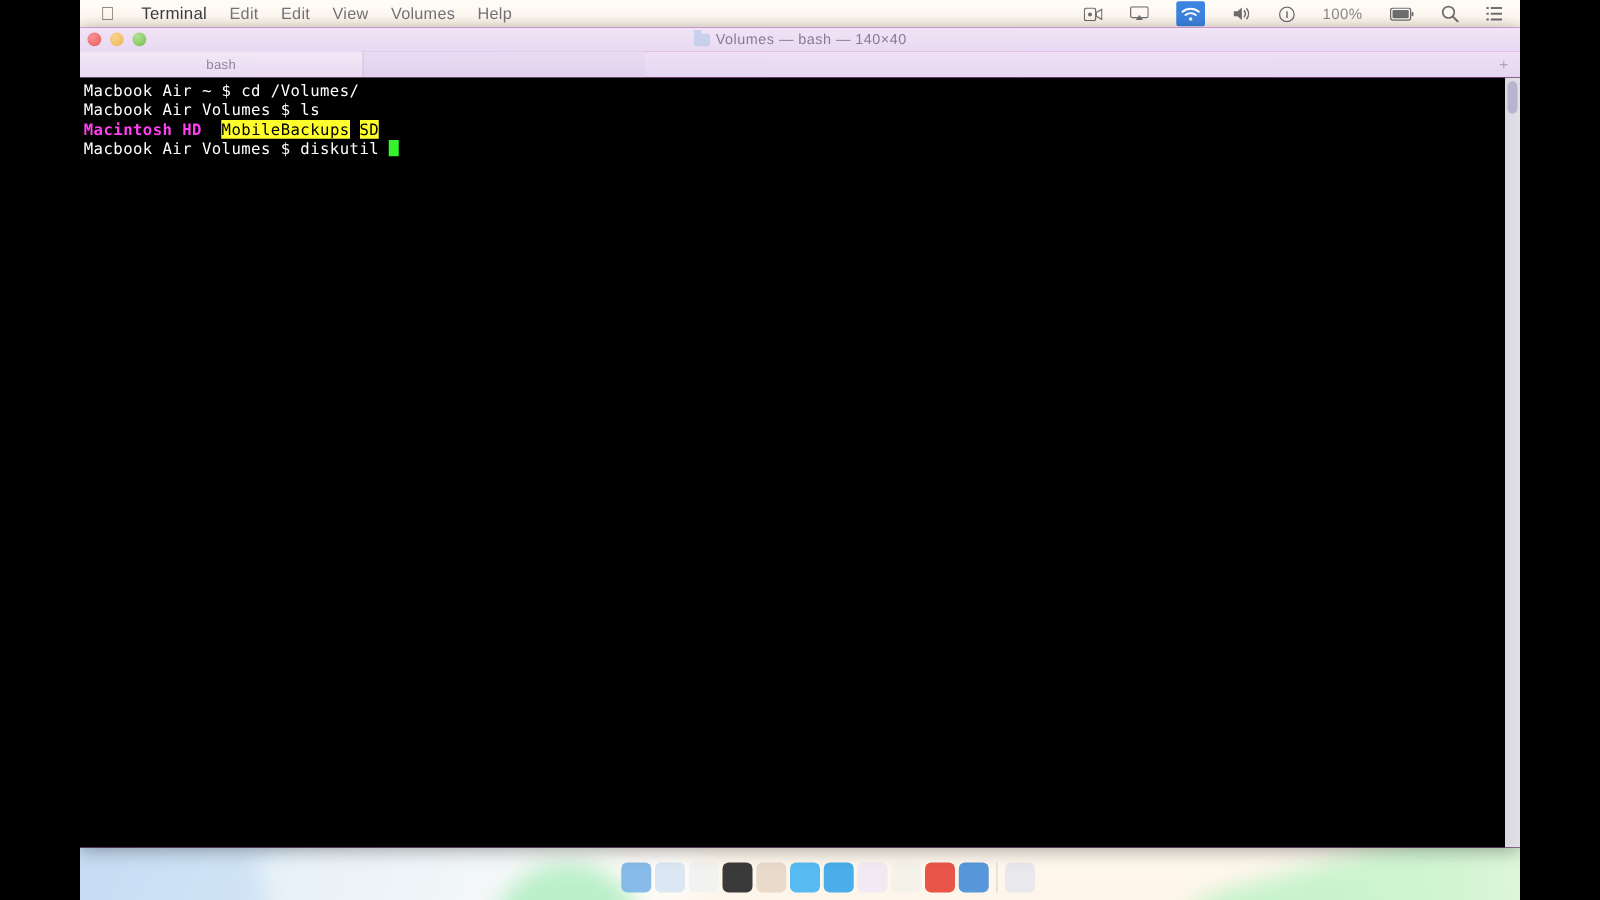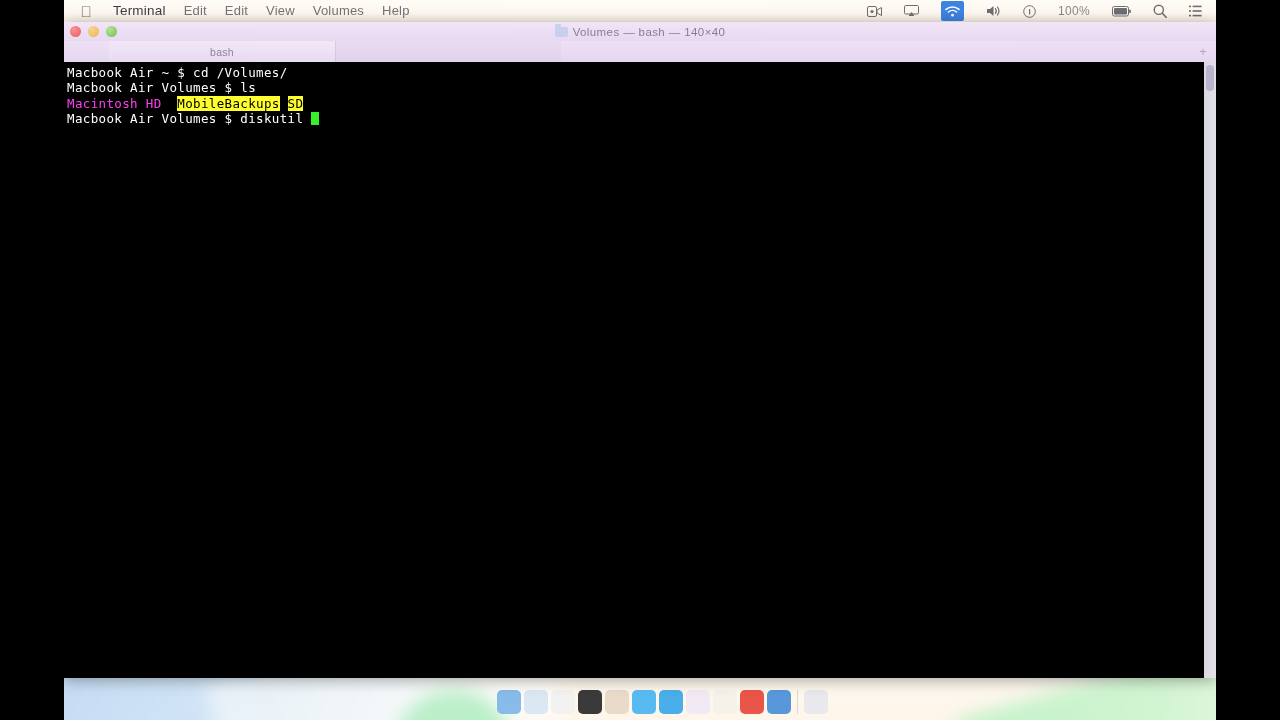--- a/index.html
+++ b/index.html
@@ -187,21 +187,20 @@
     display: flex; align-items: center; justify-content: center;
     font-size: 10.5px;
     color: #6e6a7c;
     letter-spacing: .3px;
     box-sizing: border-box;
     opacity: .75;
   }
   .tab.active {
     width: 226px;
     background: linear-gradient(180deg,#f9f6fd,#efeaf8);
-    margin-left: 45px;
   }
   .tab.inactive {
     width: 226px;
     background: linear-gradient(180deg,#ece6f6,#e4ddf1);
     border-left: 1px solid rgba(150,140,170,.25);
   }
   #tab-spacer { flex: 1; }
   #newtab {
     width: 26px;
     display: flex; align-items: center; justify-content: center;
@@ -221,21 +220,21 @@
     font-family: "DejaVu Sans Mono", "Liberation Mono", monospace;
     font-size: 12.5px;
     line-height: 15.4px;
     color: #ffffff;
     white-space: pre;
     letter-spacing: .35px;
     padding-left: 1px;
   }
   .line { white-space: pre; }
   .seg-white   { color: #ffffff; }
-  .seg-magenta { color: #ff3ff0; font-weight: normal; text-align: center; }
+  .seg-magenta { color: #ff3ff0; font-weight: bold; text-align: center; }
   .seg-yellowbg{ background: #ffff2e; color: #000000; }
   .cursor {
     display: inline-block;
     width: 7.6px; height: 13px;
     background: #36f22a;
     vertical-align: -2px;
   }
 
   
   #term-scrollbar {

